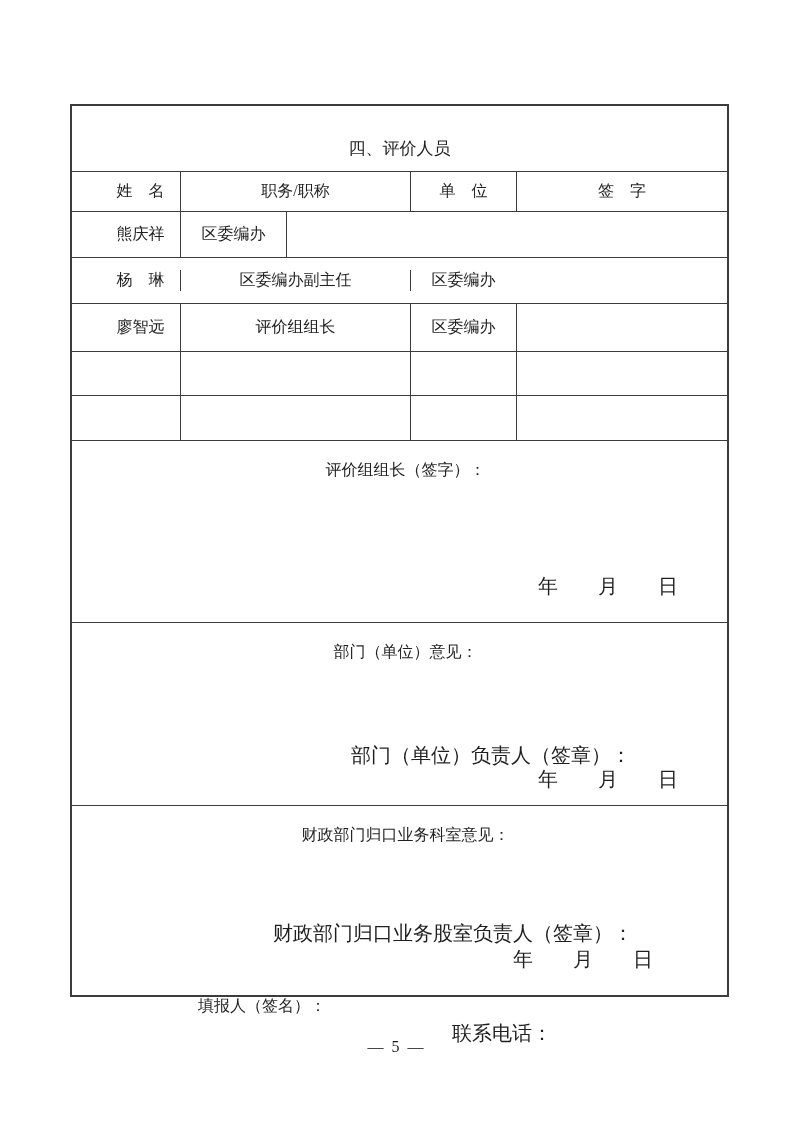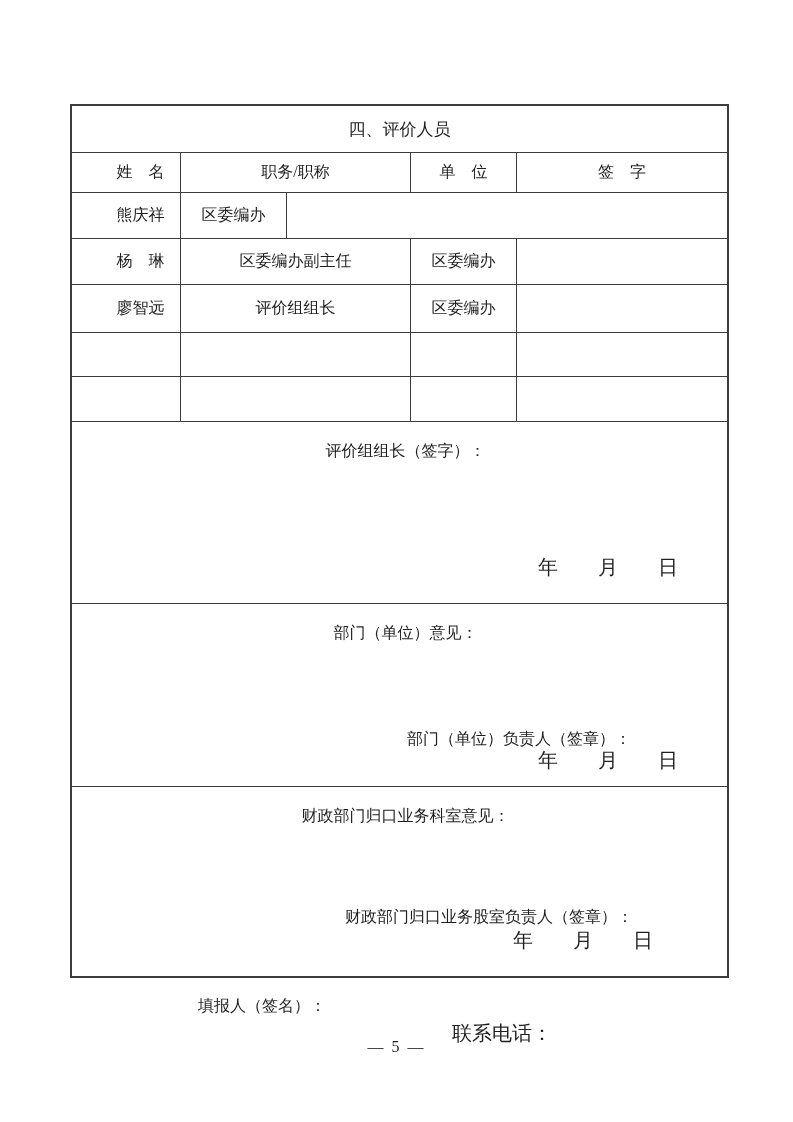--- a/index.html
+++ b/index.html
@@ -22,21 +22,21 @@
     border: 2px solid #3c3c3c;
     box-sizing: border-box;
     background: #ffffff;
   }
   .trow {
     display: flex;
     align-items: stretch;
     box-sizing: border-box;
     border-top: 1px solid #3c3c3c;
   }
-  .trow:first-child { border-top: none; }
+  .trow:first-child { border-top: none; margin-top: 19px; }
   .cell {
     box-sizing: border-box;
     border-left: 1px solid #3c3c3c;
     display: flex;
     align-items: center;
     justify-content: center;
     font-size: 16px;
     text-align: center;
     overflow: hidden;
   }
@@ -48,41 +48,41 @@
   .title-row {
     height: 46px;
     display: flex;
     align-items: center;
     justify-content: center;
     font-size: 17px;
     border-top: none;
   }
   .header-row { height: 40px; }
   .r-data1 { height: 46px; }
-  .r-data2 { height: 46px; }
+  .r-data2 { height: 46px; align-items: center; }
   .r-data3 { height: 48px; }
   .r-empty1 { height: 44px; }
   .r-empty2 { height: 45px; }
   .section {
     position: relative;
     box-sizing: border-box;
     border-top: 1px solid #3c3c3c;
     font-size: 16px;
     padding-left: 12px;
   }
   .s1 { height: 182px; }
   .s2 { height: 183px; }
   .s3 { height: 190px; }
   .section-label {
     padding-top: 19px;
     text-align: center;
   }
   .signer-line {
     position: absolute;
-    font-size: 16px;
+    font-size: 20px;
     white-space: nowrap;
   }
   .s2 .signer-line { right: 96px; bottom: 36px; }
   .s3 .signer-line { right: 94px; bottom: 48px; }
   .date-line {
     position: absolute;
     font-size: 20px;
     white-space: nowrap;
   }
   .s1 .date-line { right: 49px; bottom: 22px; }

